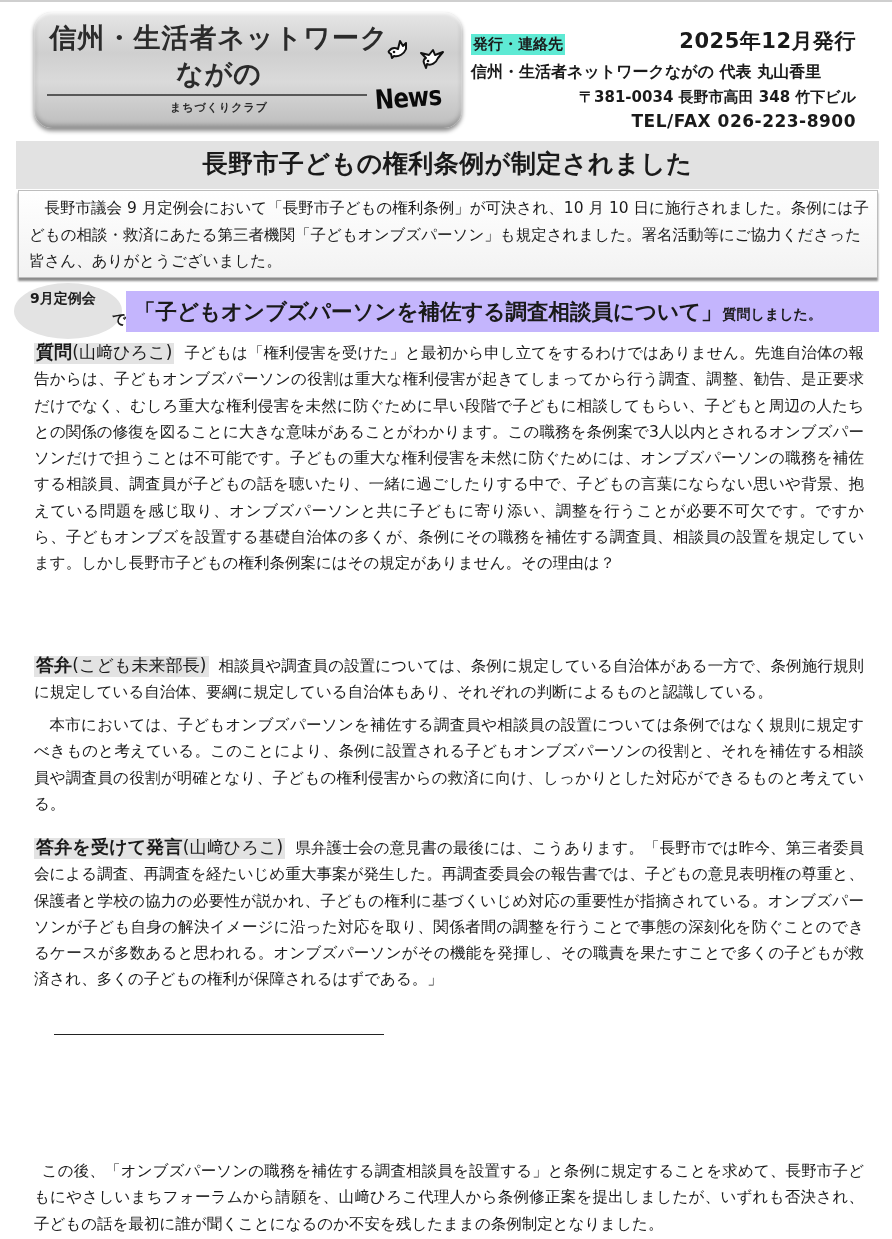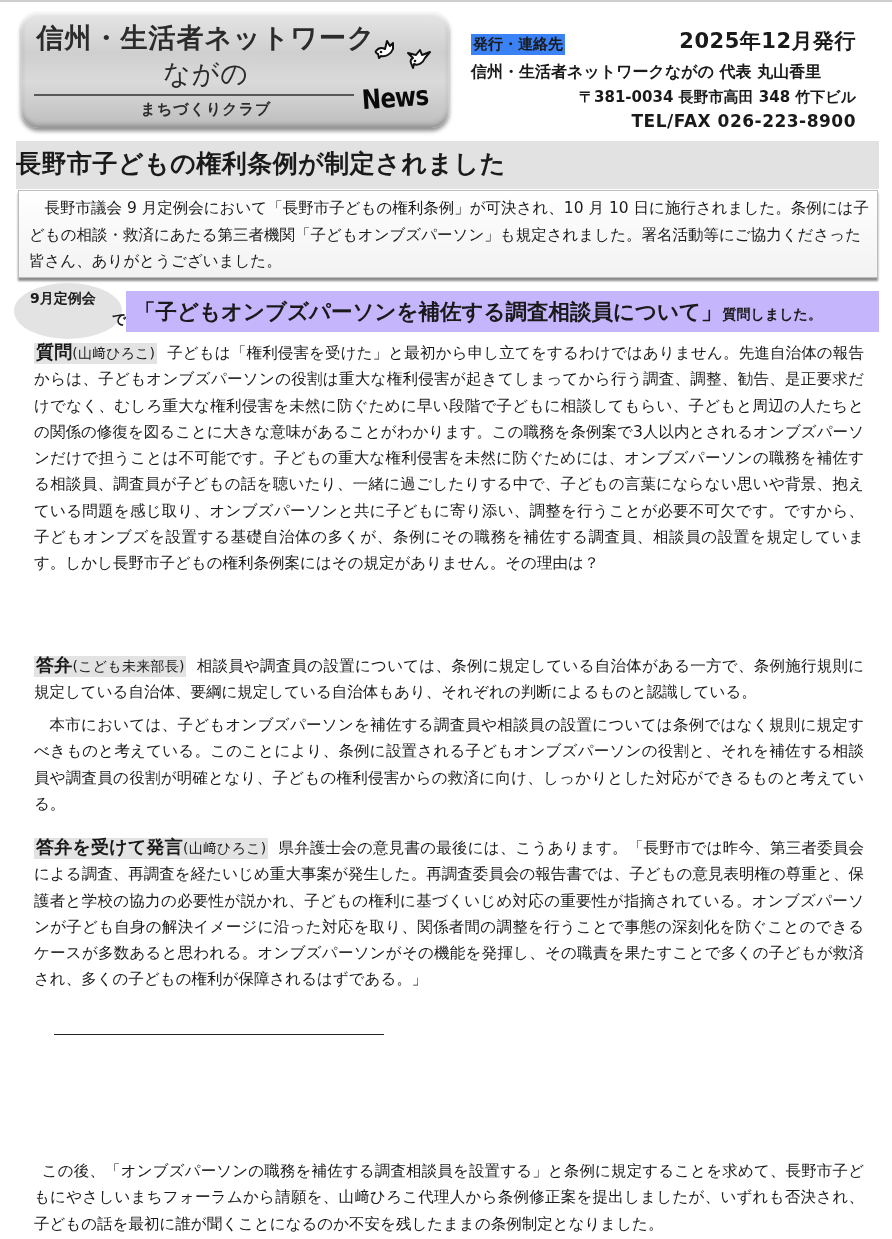--- a/index.html
+++ b/index.html
@@ -3,46 +3,46 @@
 <meta charset="utf-8">
 <style>
   * { box-sizing: border-box; margin: 0; padding: 0; }
   html, body { width: 892px; height: 1239px; background: #ffffff; overflow: hidden; }
   body { font-family: "DejaVu Sans", "Liberation Sans", sans-serif; color: #1a1a1a; position: relative; }
 
   .top-rule { position: absolute; left: 0; top: 0; width: 892px; height: 2px; background: #cfcfcf; }
 
   
   .logo {
-    position: absolute; left: 21px; top: 12px; width: 428px; height: 116px;
+    position: absolute; left: 34px; top: 12px; width: 428px; height: 116px;
     border-radius: 18px;
     background: linear-gradient(180deg, #e6e6e6 0%, #cfcfcf 35%, #dadada 60%, #bdbdbd 100%);
     box-shadow: 0 3px 4px rgba(0,0,0,0.45), inset 0 2px 3px rgba(255,255,255,0.85), inset 0 -3px 5px rgba(0,0,0,0.25);
     padding-left: 44px;
   }
   .logo-title1 { position: absolute; left: 10px; top: 8px; width: 350px; text-align: center; font-size: 27px; font-weight: bold; color: #2b2b2b; letter-spacing: 1px; }
-  .logo-title2 { position: absolute; left: 10px; top: 44px; width: 350px; text-align: center; font-size: 27px; font-weight: normal; color: #2b2b2b; letter-spacing: 1px; }
+  .logo-title2 { position: absolute; left: 10px; top: 44px; width: 350px; text-align: center; font-size: 27px; font-weight: bold; color: #2b2b2b; letter-spacing: 1px; }
   .logo-line { position: absolute; left: 13px; top: 82px; width: 320px; height: 2px; background: #3a3a3a; opacity: 0.8; }
-  .logo-sub { position: absolute; left: 10px; top: 88px; width: 350px; text-align: center; font-size: 15px; font-weight: bold; color: #2b2b2b; letter-spacing: 1px; }
+  .logo-sub { position: absolute; left: 10px; top: 88px; width: 350px; text-align: center; font-size: 11px; font-weight: bold; color: #2b2b2b; letter-spacing: 1px; }
   .logo-news { position: absolute; left: 335px; top: 70px; font-size: 27px; font-weight: bold; font-family: "DejaVu Sans", sans-serif; color: #0a0a0a; transform: rotate(-4deg) scaleX(0.85); letter-spacing: -1px; }
   .bird { position: absolute; width: 26px; height: 26px; }
   .bird1 { left: 352px; top: 25px; }
   .bird2 { left: 385px; top: 32px; }
 
   
-  .info-label { position: absolute; left: 471px; top: 34px; font-size: 15px; font-weight: bold; background: #3b82f6; padding: 1px 2px; }
+  .info-label { position: absolute; left: 471px; top: 34px; font-size: 15px; font-weight: bold; background: #5eead4; padding: 1px 2px; }
   .info-date { position: absolute; right: 36px; top: 27px; font-size: 21px; font-weight: bold; letter-spacing: 0.5px; }
   .info-org { position: absolute; left: 471px; top: 62px; font-size: 16px; font-weight: bold; white-space: nowrap; }
   .info-addr { position: absolute; right: 36px; top: 88px; font-size: 15px; font-weight: bold; white-space: nowrap; margin-left: 44px; }
   .info-tel { position: absolute; right: 36px; top: 111px; font-size: 17px; font-weight: bold; white-space: nowrap; letter-spacing: 0.5px; }
 
   
   .headline {
     position: absolute; left: 16px; top: 141px; width: 863px; height: 48px;
-    background: #e2e2e2; font-size: 25px; font-weight: bold; line-height: 46px;
+    background: #e2e2e2; text-align: center; font-size: 25px; font-weight: bold; line-height: 46px;
     transform-origin: center; letter-spacing: 0.5px;
   }
 
   
   .intro {
     position: absolute; left: 18px; top: 190px; width: 860px; height: 88px;
     background: linear-gradient(180deg, #ffffff 0%, #f2f2f2 100%);
     border: 1px solid #bdbdbd;
     box-shadow: 0 3px 2px rgba(0,0,0,0.45);
     padding: 4px 8px 2px 10px; font-size: 15.5px; line-height: 26.5px;
@@ -64,21 +64,21 @@
 
   
   .para {
     position: absolute; left: 34px; width: 830px; font-size: 15.5px; line-height: 26.3px;
     text-align: justify;
   }
   .tag {
     display: inline; background: #e3e3e3; padding: 1px 2px 2px 2px;
   }
   .tag b { font-size: 18px; font-weight: bold; }
-  .tag span { font-size: 14px; }
+  .tag span { font-size: 17px; }
   .indent { text-indent: 1em; }
   .indent-half { text-indent: 0.5em; }
 
   .q-para { top: 339px; }
   .a-para { top: 652px; }
   .a2-para { top: 712px; }
   .r-para { top: 834px; }
   .r2-para { top: 1021px; }
   .dash-line { display: inline-block; width: 330px; height: 1.5px; background: #222; vertical-align: middle; margin-left: 4px; }
   .f-para { top: 1158px; }

